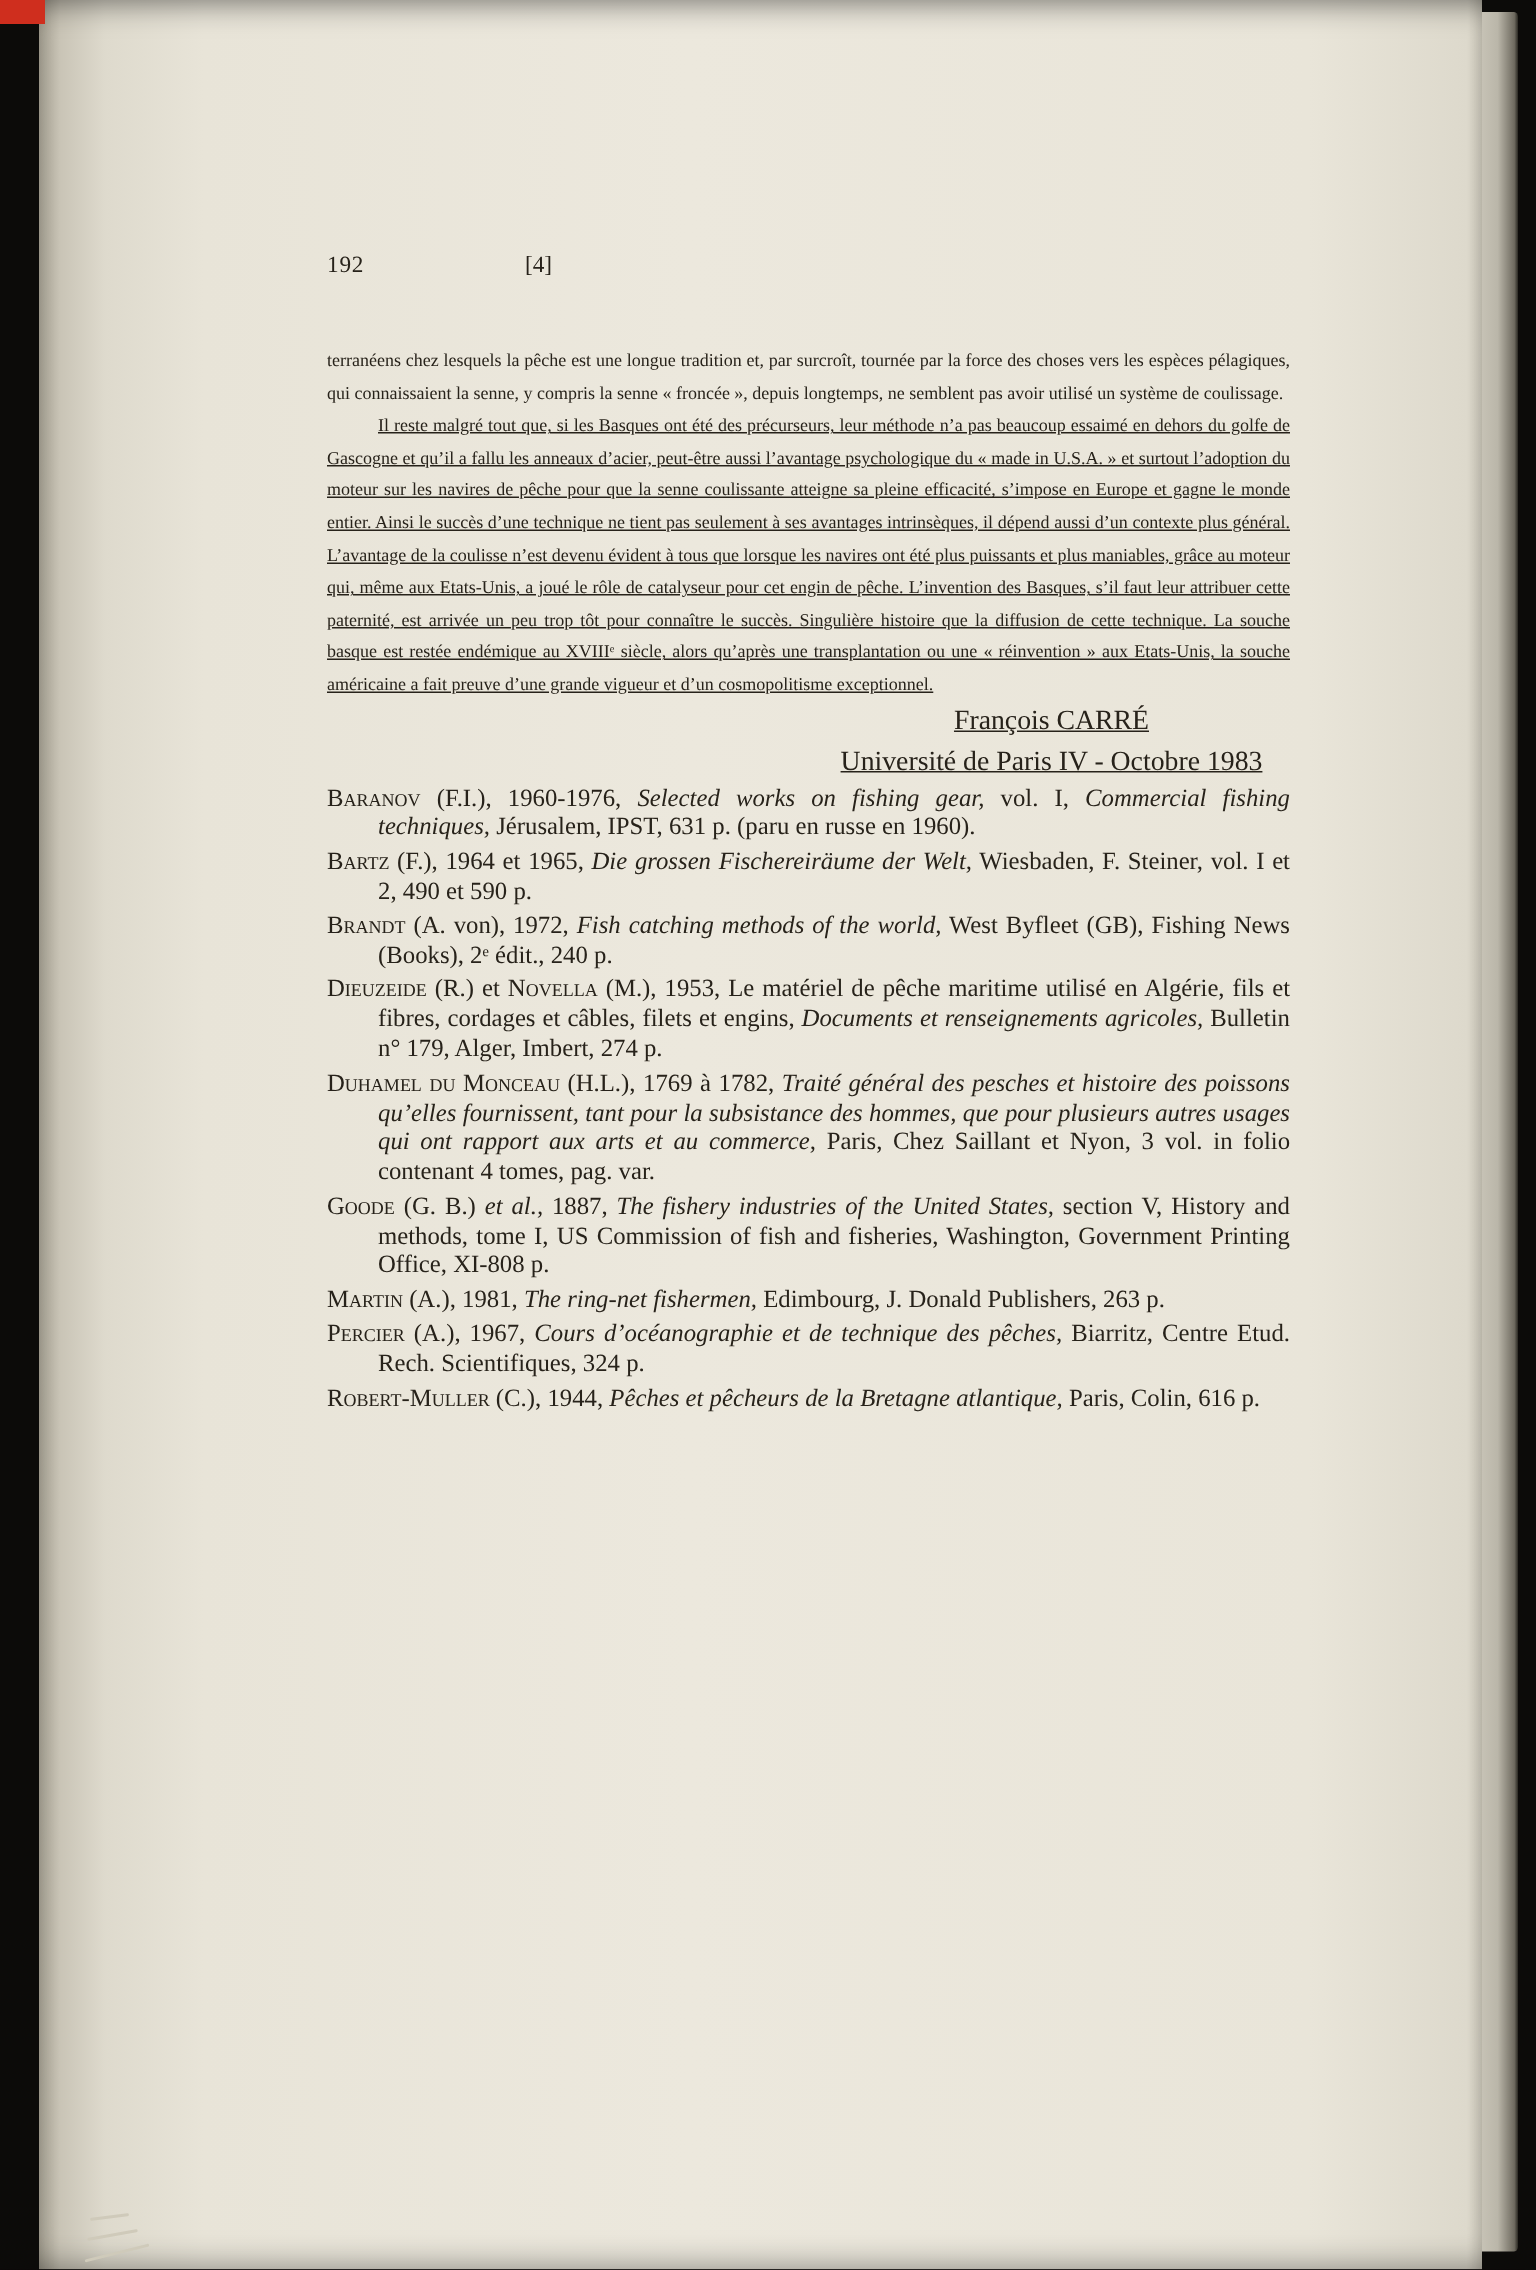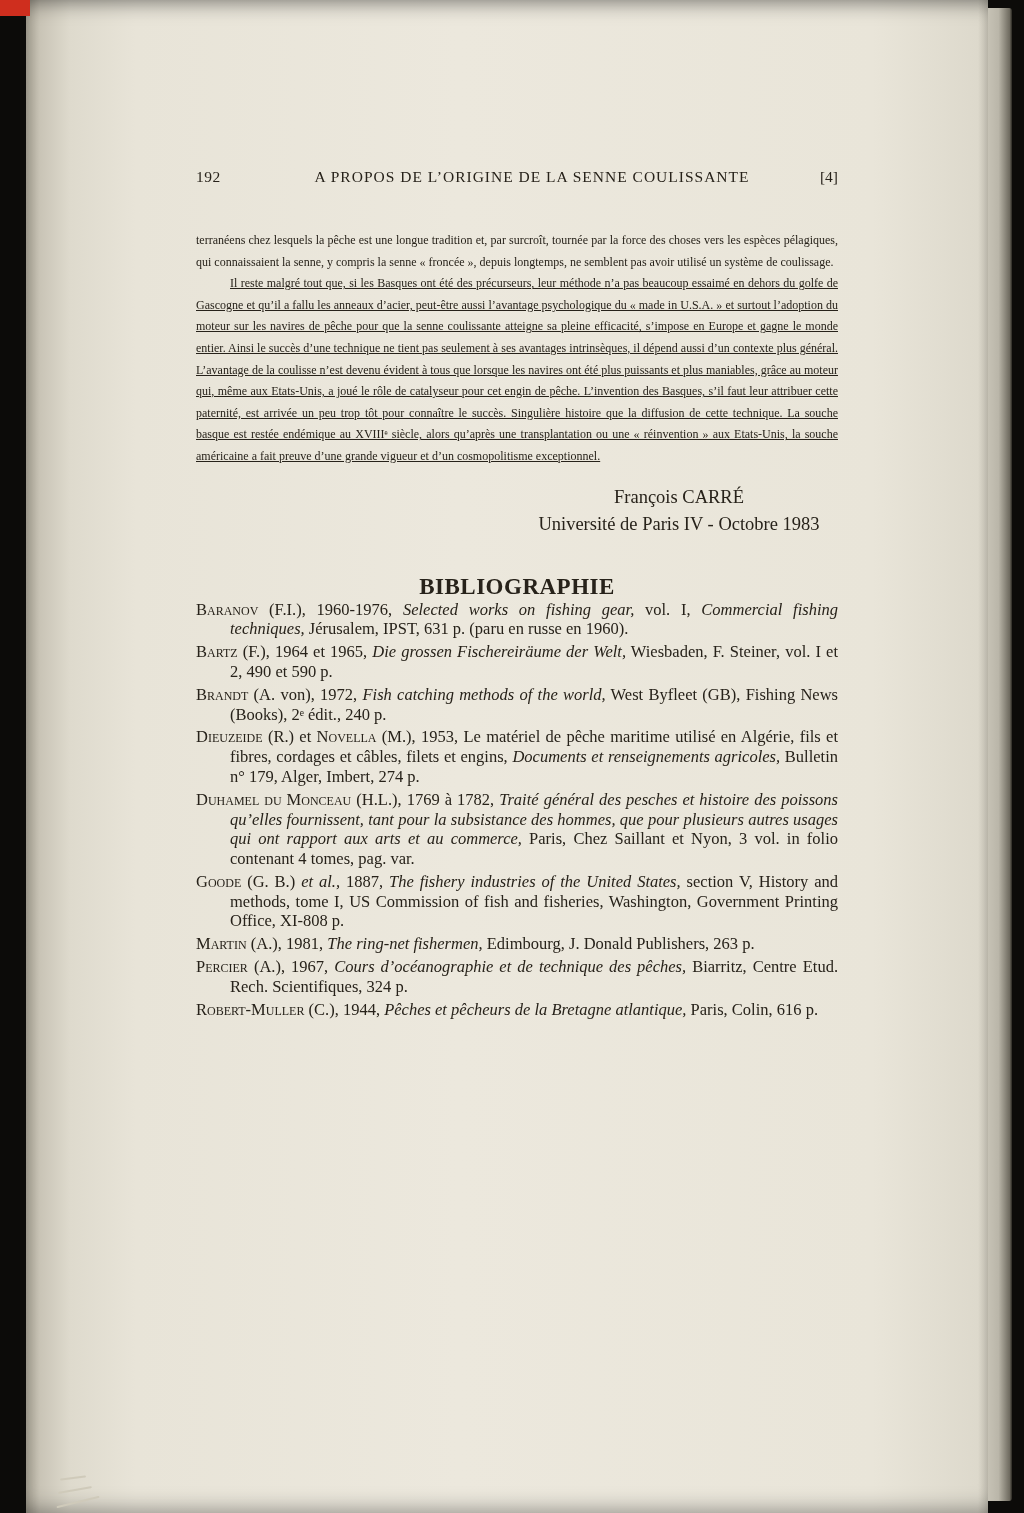--- a/index.html
+++ b/index.html
@@ -42,21 +42,21 @@
     background: #cfcaba;
     height: 2px;
     border-radius: 2px;
   }
   .sl1 { left: 30px; bottom: 10px; width: 44px; transform: rotate(-14deg); }
   .sl2 { left: 32px; bottom: 22px; width: 34px; transform: rotate(-10deg); }
   .sl3 { left: 34px; bottom: 34px; width: 26px; transform: rotate(-7deg); }
 
   .content {
     position: absolute;
-    left: 170px;
+    left: 192px;
     top: 0;
     width: 642px;
     color: #27221a;
   }
   .running-head {
     margin-top: 168px;
     display: flex;
     align-items: baseline;
     font-size: 15.5px;
     height: 20px;
@@ -73,26 +73,26 @@
   .para {
     margin: 0;
     text-align: justify;
     font-size: 12px;
     line-height: 21.6px;
     hyphens: manual;
   }
   .para.indent { text-indent: 34px; text-decoration: underline; }
 
   .signature {
-    margin-top: 16px;
     margin-left: 324px;
     width: 318px;
     text-align: center;
     font-size: 18.5px;
     line-height: 27px;
+    text-decoration: underline;
   }
 
   .bib-heading {
     margin: 36px 0 0 0;
     text-align: center;
     font-size: 23px;
     font-weight: bold;
     letter-spacing: .5px;
   }
   .bib-list { }
@@ -116,35 +116,33 @@
 
   <div class="page">
     <div class="stack-line sl1"></div>
     <div class="stack-line sl2"></div>
     <div class="stack-line sl3"></div>
 
     <div class="content">
 
       <div class="running-head">
         <span class="pg">192</span>
-        <span class="title">A PROPOS DE L’ORIGINE DE LA SENNE COULISSANTE</span>
         <span class="folio">[4]</span>
       </div>
 
       <div class="body-text">
           <p class="para">terranéens chez lesquels la pêche est une longue tradition et, par surcroît, tournée par la force des choses vers les espèces pélagiques, qui connaissaient la senne, y compris la senne « froncée », depuis longtemps, ne semblent pas avoir utilisé un système de coulissage.</p>
           <p class="para indent">Il reste malgré tout que, si les Basques ont été des précurseurs, leur méthode n’a pas beaucoup essaimé en dehors du golfe de Gascogne et qu’il a fallu les anneaux d’acier, peut-être aussi l’avantage psychologique du « made in U.S.A. » et surtout l’adoption du moteur sur les navires de pêche pour que la senne coulissante atteigne sa pleine efficacité, s’impose en Europe et gagne le monde entier. Ainsi le succès d’une technique ne tient pas seulement à ses avantages intrinsèques, il dépend aussi d’un contexte plus général. L’avantage de la coulisse n’est devenu évident à tous que lorsque les navires ont été plus puissants et plus maniables, grâce au moteur qui, même aux Etats-Unis, a joué le rôle de catalyseur pour cet engin de pêche. L’invention des Basques, s’il faut leur attribuer cette paternité, est arrivée un peu trop tôt pour connaître le succès. Singulière histoire que la diffusion de cette technique. La souche basque est restée endémique au XVIIIᵉ siècle, alors qu’après une transplantation ou une « réinvention » aux Etats-Unis, la souche américaine a fait preuve d’une grande vigueur et d’un cosmopolitisme exceptionnel.</p>
         </div>
 
       <div class="signature">
         <div>François CARRÉ</div>
         <div>Université de Paris IV - Octobre 1983</div>
       </div>
 
-      <h2 class="bib-heading">BIBLIOGRAPHIE</h2>
 
       <div class="bib-list">
           <p class="bib-entry"><span class="sc">Baranov</span><span class="r"> (F.I.), 1960-1976, </span><span class="i">Selected works on fishing gear,</span><span class="r"> vol. I, </span><span class="i">Commercial fishing techniques,</span><span class="r"> Jérusalem, IPST, 631 p. (paru en russe en 1960).</span></p>
           <p class="bib-entry"><span class="sc">Bartz</span><span class="r"> (F.), 1964 et 1965, </span><span class="i">Die grossen Fischereiräume der Welt,</span><span class="r"> Wiesbaden, F. Steiner, vol. I et 2, 490 et 590 p.</span></p>
           <p class="bib-entry"><span class="sc">Brandt</span><span class="r"> (A. von), 1972, </span><span class="i">Fish catching methods of the world,</span><span class="r"> West Byfleet (GB), Fishing News (Books), 2ᵉ édit., 240 p.</span></p>
           <p class="bib-entry"><span class="sc">Dieuzeide</span><span class="r"> (R.) et </span><span class="sc">Novella</span><span class="r"> (M.), 1953, Le matériel de pêche maritime utilisé en Algérie, fils et fibres, cordages et câbles, filets et engins, </span><span class="i">Documents et renseignements agricoles,</span><span class="r"> Bulletin n° 179, Alger, Imbert, 274 p.</span></p>
           <p class="bib-entry"><span class="sc">Duhamel du Monceau</span><span class="r"> (H.L.), 1769 à 1782, </span><span class="i">Traité général des pesches et histoire des poissons qu’elles fournissent, tant pour la subsistance des hommes, que pour plusieurs autres usages qui ont rapport aux arts et au commerce,</span><span class="r"> Paris, Chez Saillant et Nyon, 3 vol. in folio contenant 4 tomes, pag. var.</span></p>
           <p class="bib-entry"><span class="sc">Goode</span><span class="r"> (G. B.) </span><span class="i">et al.,</span><span class="r"> 1887, </span><span class="i">The fishery industries of the United States,</span><span class="r"> section V, History and methods, tome I, US Commission of fish and fisheries, Washington, Government Printing Office, XI-808 p.</span></p>
           <p class="bib-entry"><span class="sc">Martin</span><span class="r"> (A.), 1981, </span><span class="i">The ring-net fishermen,</span><span class="r"> Edimbourg, J. Donald Publishers, 263 p.</span></p>
           <p class="bib-entry"><span class="sc">Percier</span><span class="r"> (A.), 1967, </span><span class="i">Cours d’océanographie et de technique des pêches,</span><span class="r"> Biarritz, Centre Etud. Rech. Scientifiques, 324 p.</span></p>

